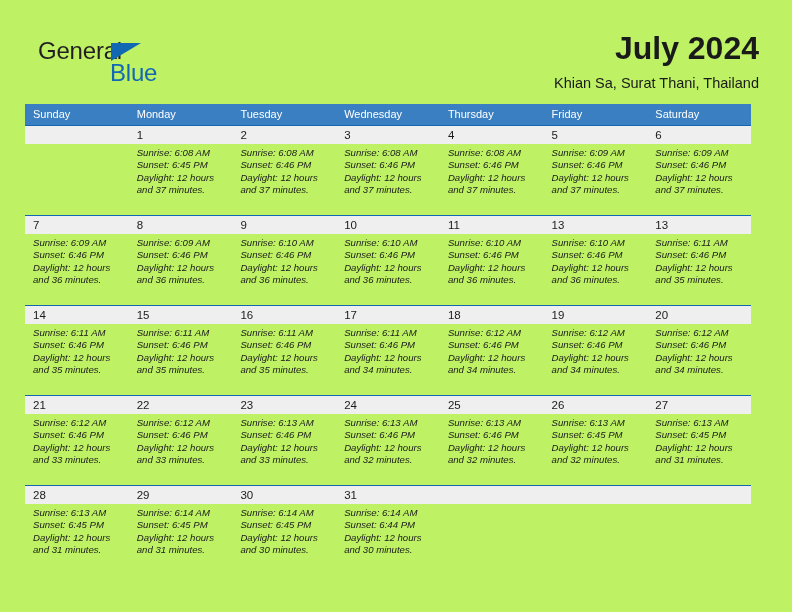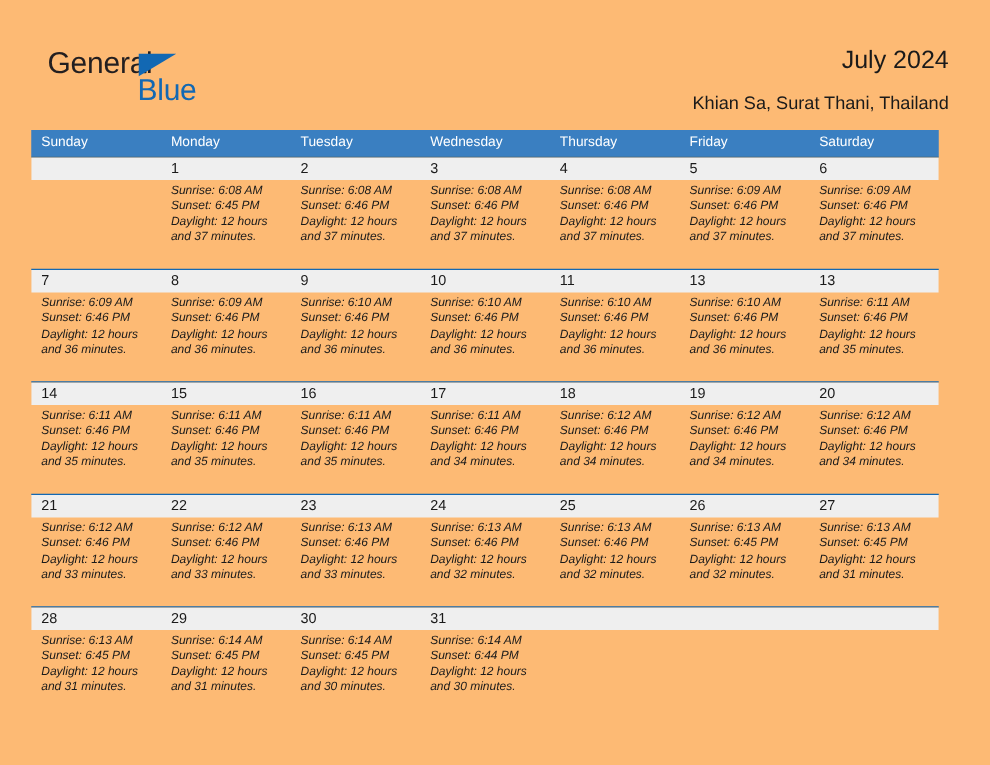--- a/index.html
+++ b/index.html
@@ -7,21 +7,21 @@
     width: 792px;
     height: 612px;
     background: #ffffff;
     font-family: "Liberation Sans", sans-serif;
     overflow: hidden;
   }
   .page {
     position: relative;
     width: 792px;
     height: 612px;
-    background: #fdba74;
+    background: #bef264;
   }
 
   
   .header {
     position: absolute;
     left: 33px;
     top: 30px;
     right: 33px;
     height: 68px;
   }
@@ -61,24 +61,24 @@
     margin-left: 16px;
   }
 
   .title-block {
     position: absolute;
     right: 0;
     top: 0;
     text-align: right;
   }
   .cal-title {
-    font-size: 20px;
+    font-size: 32px;
     color: #1a1a1a;
     line-height: 36px;
-    font-weight: normal;
+    font-weight: bold;
     white-space: nowrap;
   }
   .cal-subtitle {
     font-size: 14.5px;
     color: #1a1a1a;
     line-height: 24px;
     margin-top: 5px;
     white-space: nowrap;
   }
 

